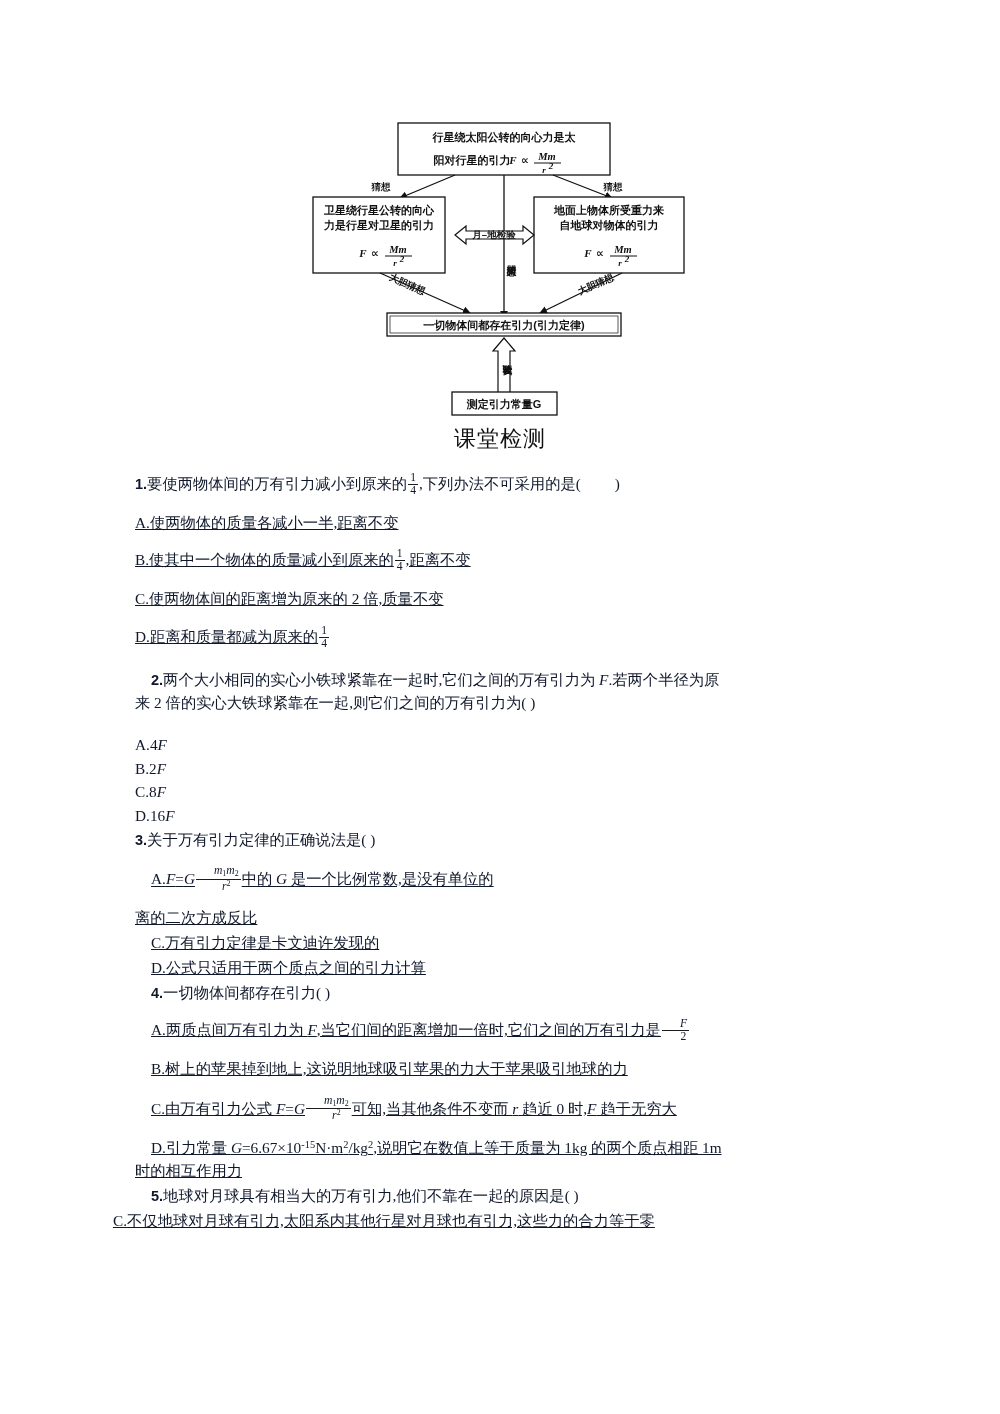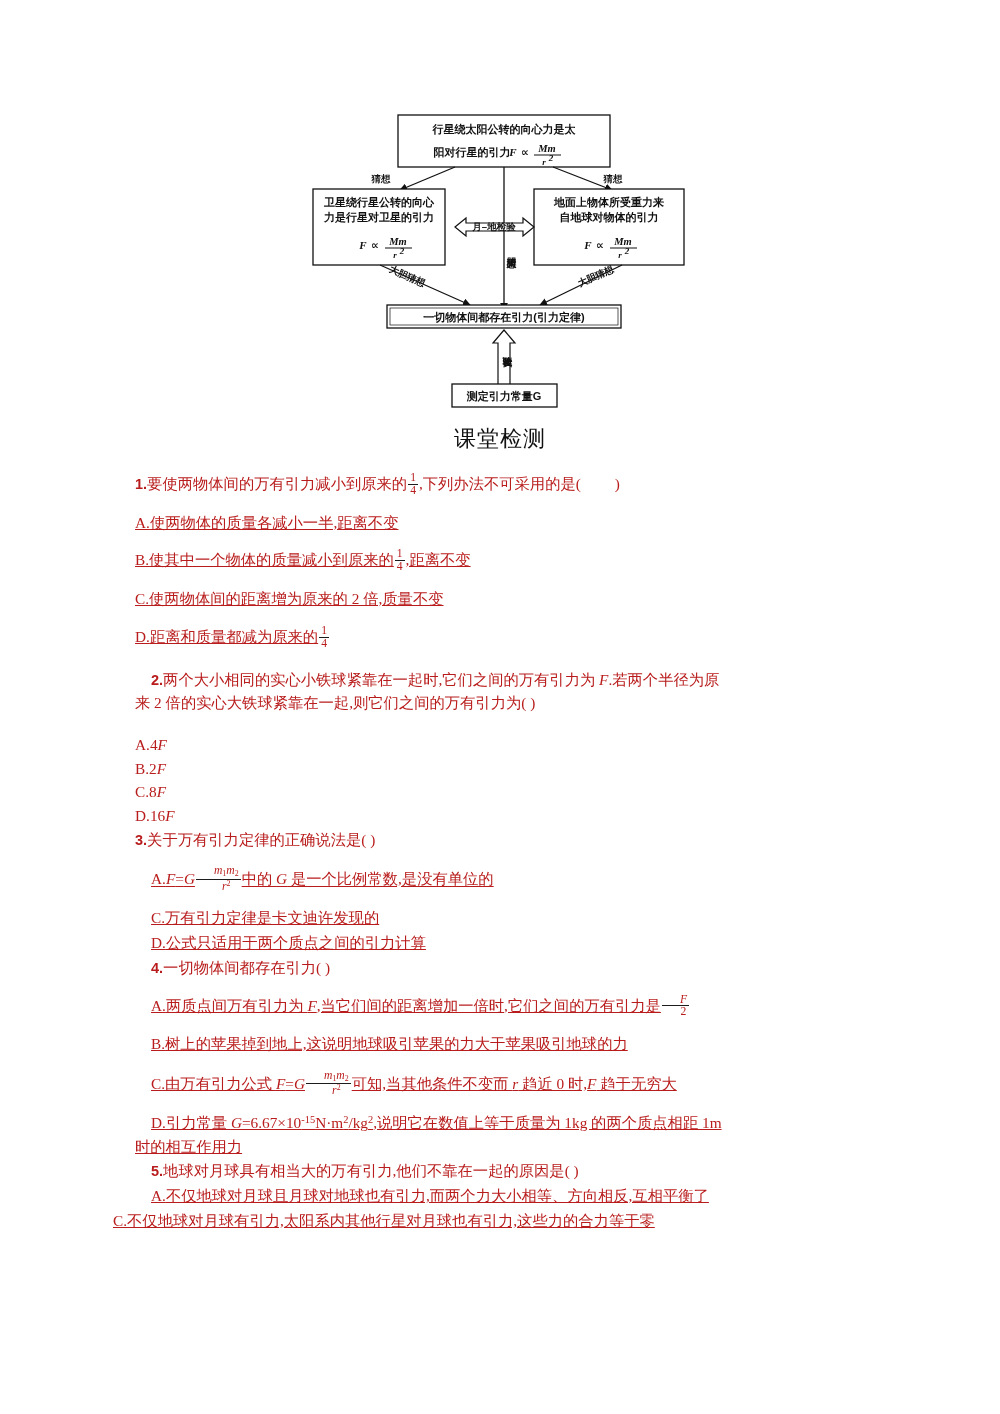--- a/index.html
+++ b/index.html
@@ -13,21 +13,21 @@
     position: relative;
     font-family: "Liberation Serif", "DejaVu Serif", serif;
     color: #1a1a1a;
     overflow: hidden;
   }
 
   
   #diagram-wrap {
     position: absolute;
     left: 0;
-    top: 0;
+    top: 8px;
     width: 856px;
     height: 420px;
   }
   #diagram-svg { display: block; }
 
   .dgm-box-text {
     font-family: "Liberation Sans", "DejaVu Sans", sans-serif;
     font-weight: bold;
     font-size: 11px;
     fill: #111;
@@ -75,21 +75,21 @@
   }
 
   
   #content {
     position: absolute;
     left: 135px;
     top: 472px;
     width: 735px;
     font-size: 15.3px;
     line-height: 1.55;
-    color: #b91c1c;
+    color: #0f172a;
   }
   .q {
     margin: 0 0 0 0;
   }
   .q-stem {
     text-indent: 0;
     margin: 0 0 2px 0;
   }
   .q-stem.indented { text-indent: 16px; }
   .q-num {
@@ -243,20 +243,21 @@
       <span class="w3"><span>C.</span><span>8</span><span class="ital">F</span></span>
       <span><span>D.</span><span>16</span><span class="ital">F</span></span>
     </div>
   </div>
 
   <div class="q">
     <p class="q-stem sp-mid"><span class="q-num">3.</span><span>关于万有引力定律的正确说法是(     )</span></p>
 
     <p class="opt indented sp-mid"><span>A.</span><span class="ital">F</span><span>=</span><span class="ital">G</span><span class="frac"><span class="n"><span class="ital">m</span><sub class="x">1</sub><span class="ital">m</span><sub class="x">2</sub></span><span class="d"><span class="ital">r</span><sup class="x">2</sup></span></span><span>中的 </span><span class="ital">G</span><span> 是一个比例常数,是没有单位的</span></p>
 
+    <p class="opt sp-tight" style="text-indent:0">离的二次方成反比</p>
 
     <p class="opt indented sp-tight"><span>C.</span><span>万有引力定律是卡文迪许发现的</span></p>
 
     <p class="opt indented sp-tight"><span>D.</span><span>公式只适用于两个质点之间的引力计算</span></p>
   </div>
 
   <div class="q">
     <p class="q-stem indented sp-mid"><span class="q-num">4.</span><span>一切物体间都存在引力(     )</span></p>
 
     <p class="opt indented sp-mid"><span>A.</span><span>两质点间万有引力为 </span><span class="ital">F</span><span>,当它们间的距离增加一倍时,它们之间的万有引力是</span><span class="frac"><span class="n ital">F</span><span class="d">2</span></span></p>
@@ -265,19 +266,18 @@
 
     <p class="opt indented sp-mid"><span>C.</span><span>由万有引力公式 </span><span class="ital">F</span><span>=</span><span class="ital">G</span><span class="frac"><span class="n"><span class="ital">m</span><sub class="x">1</sub><span class="ital">m</span><sub class="x">2</sub></span><span class="d"><span class="ital">r</span><sup class="x">2</sup></span></span><span>可知,当其他条件不变而 </span><span class="ital">r</span><span> 趋近 0 时,</span><span class="ital">F</span><span> 趋于无穷大</span></p>
 
     <p class="opt indented sp-none"><span>D.</span><span>引力常量 </span><span class="ital">G</span><span>=6.67×10</span><sup class="x">-15</sup><span>N·m</span><sup class="x">2</sup><span>/kg</span><sup class="x">2</sup><span>,说明它在数值上等于质量为 1kg 的两个质点相距 1m</span></p>
     <p class="opt sp-tight" style="text-indent:0">时的相互作用力</p>
   </div>
 
   <div class="q">
     <p class="q-stem indented sp-tight"><span class="q-num">5.</span><span>地球对月球具有相当大的万有引力,他们不靠在一起的原因是(     )</span></p>
 
-    <p class="opt indented sp-tight"><span>A.</span><span>不仅地球对月球且月球对地球也有引力,而两个力大小相等、方向相反,互相平衡了</span></p>
 
 
     <p class="opt sp-tight" style="text-indent:-22px"><span>C.</span><span>不仅地球对月球有引力,太阳系内其他行星对月球也有引力,这些力的合力等于零</span></p>
   </div>
 
 </div>
 
 </body></html>

